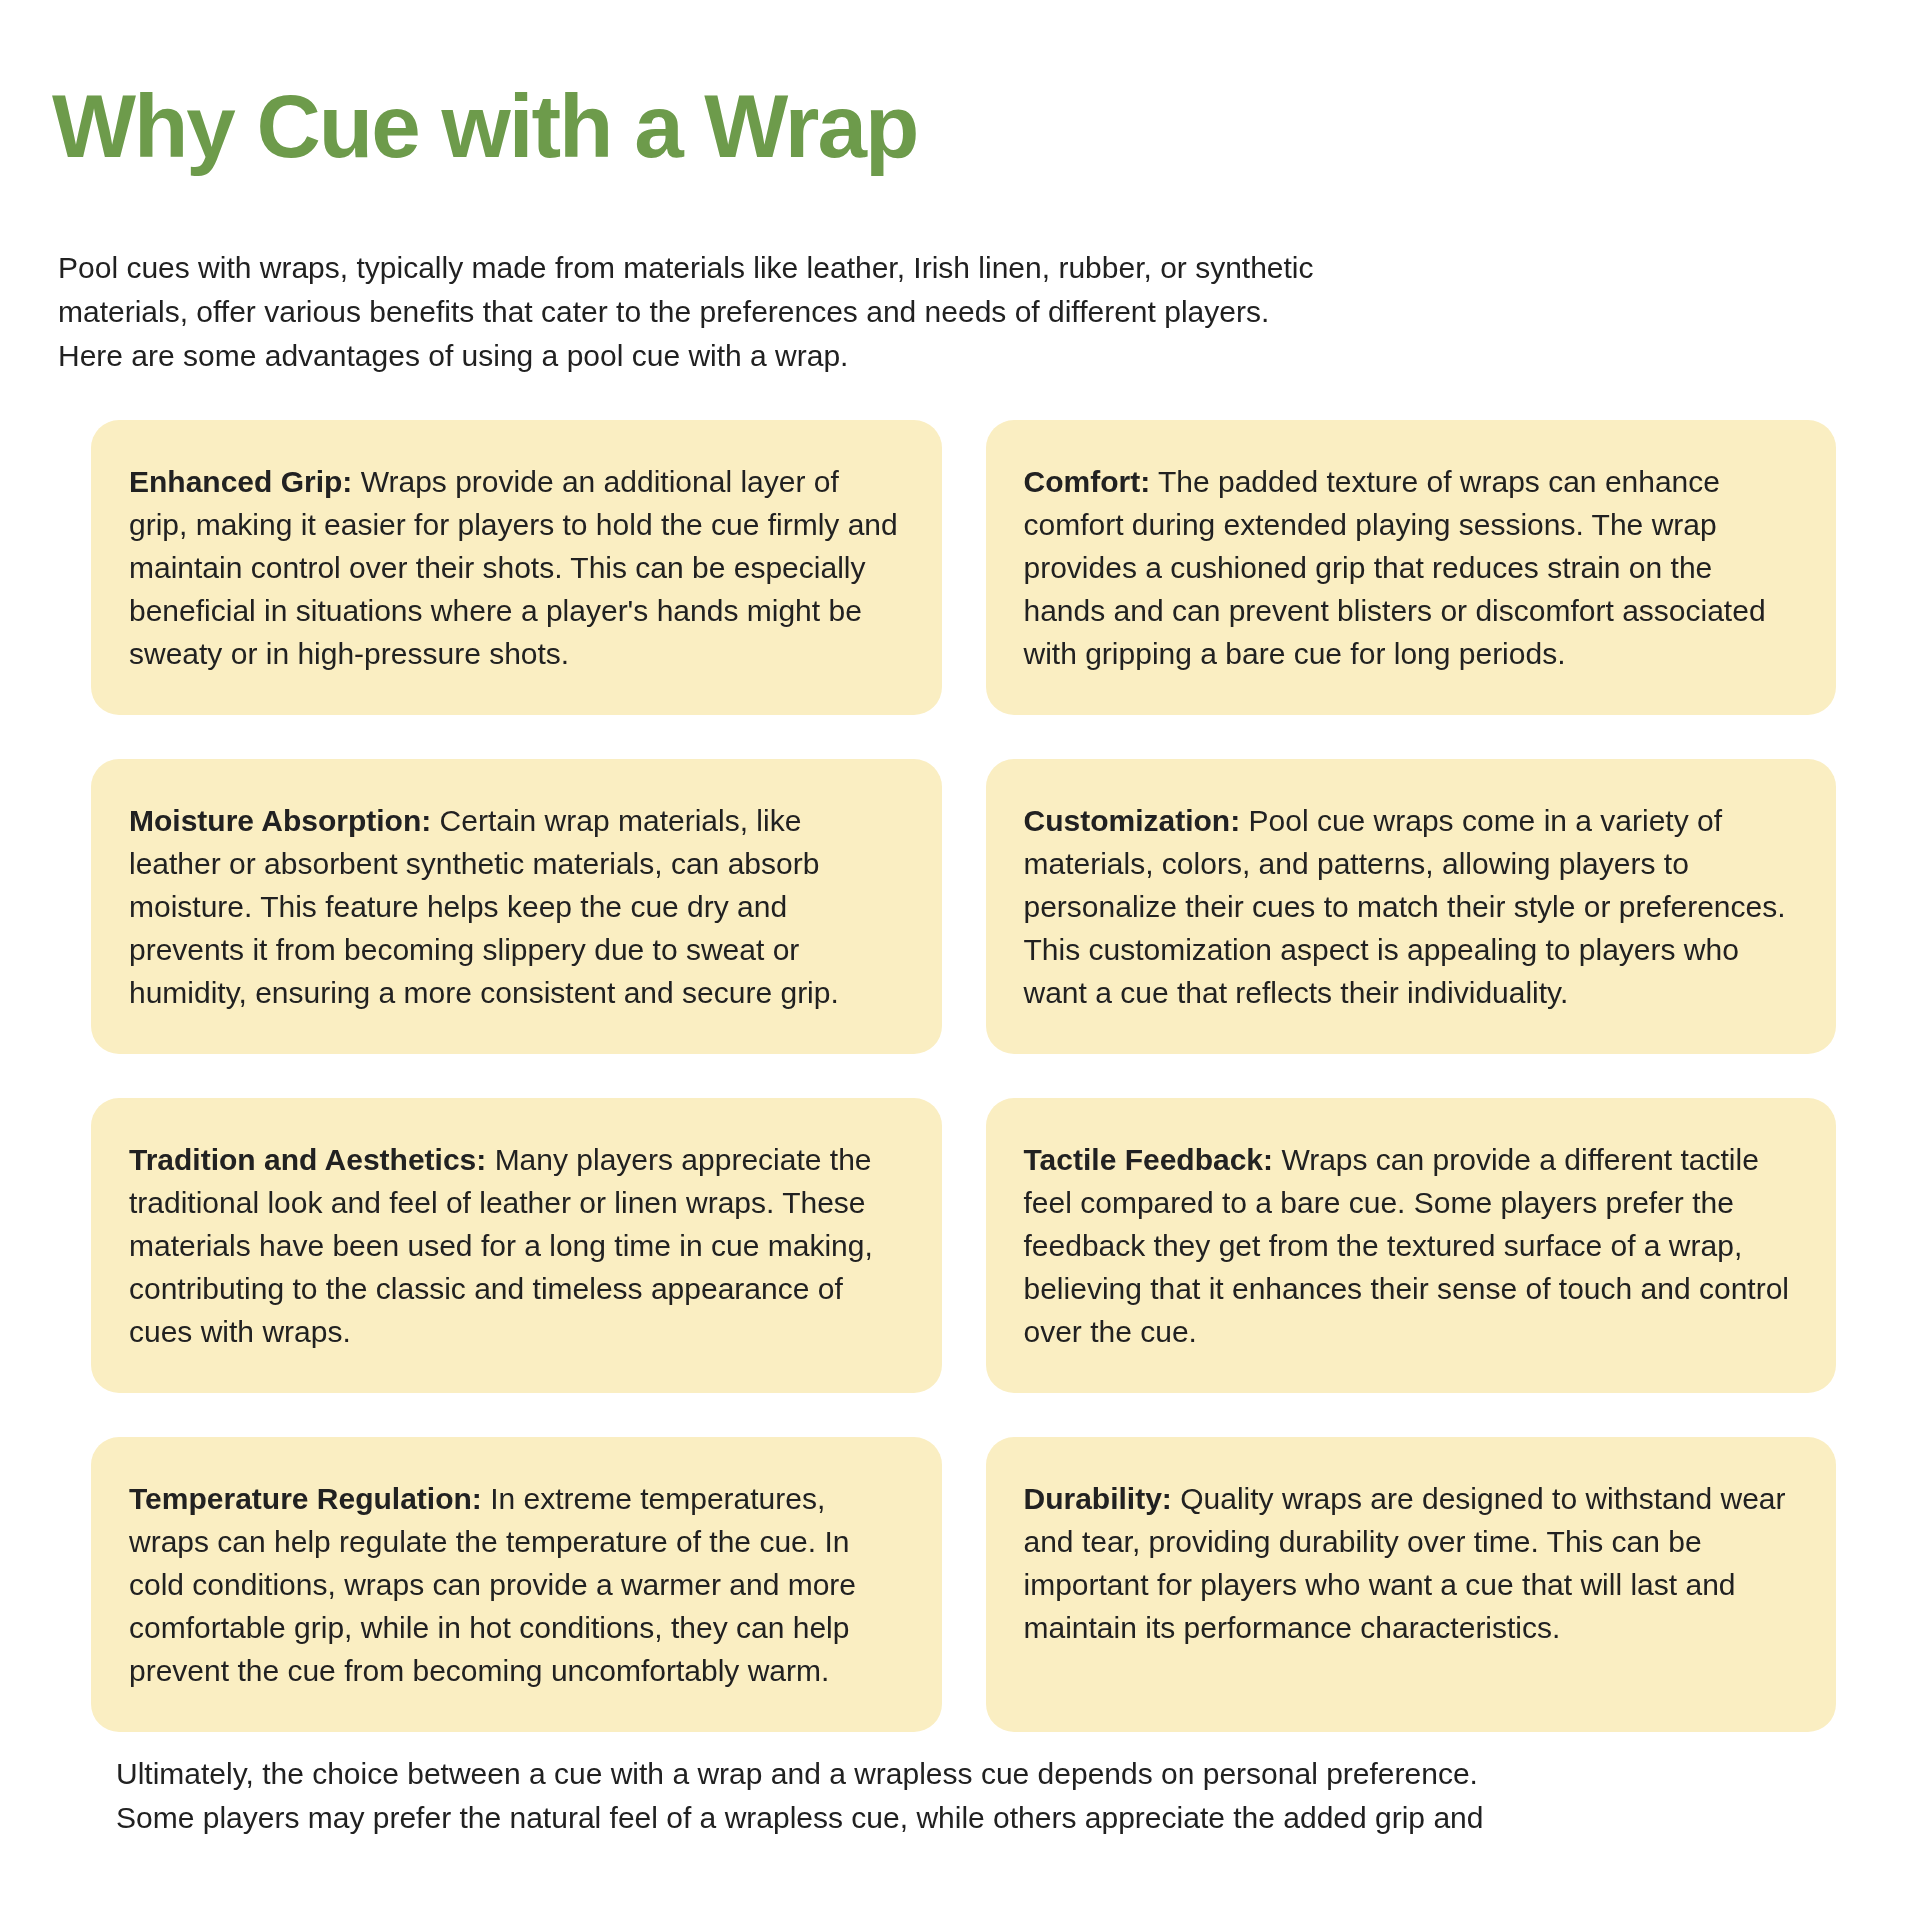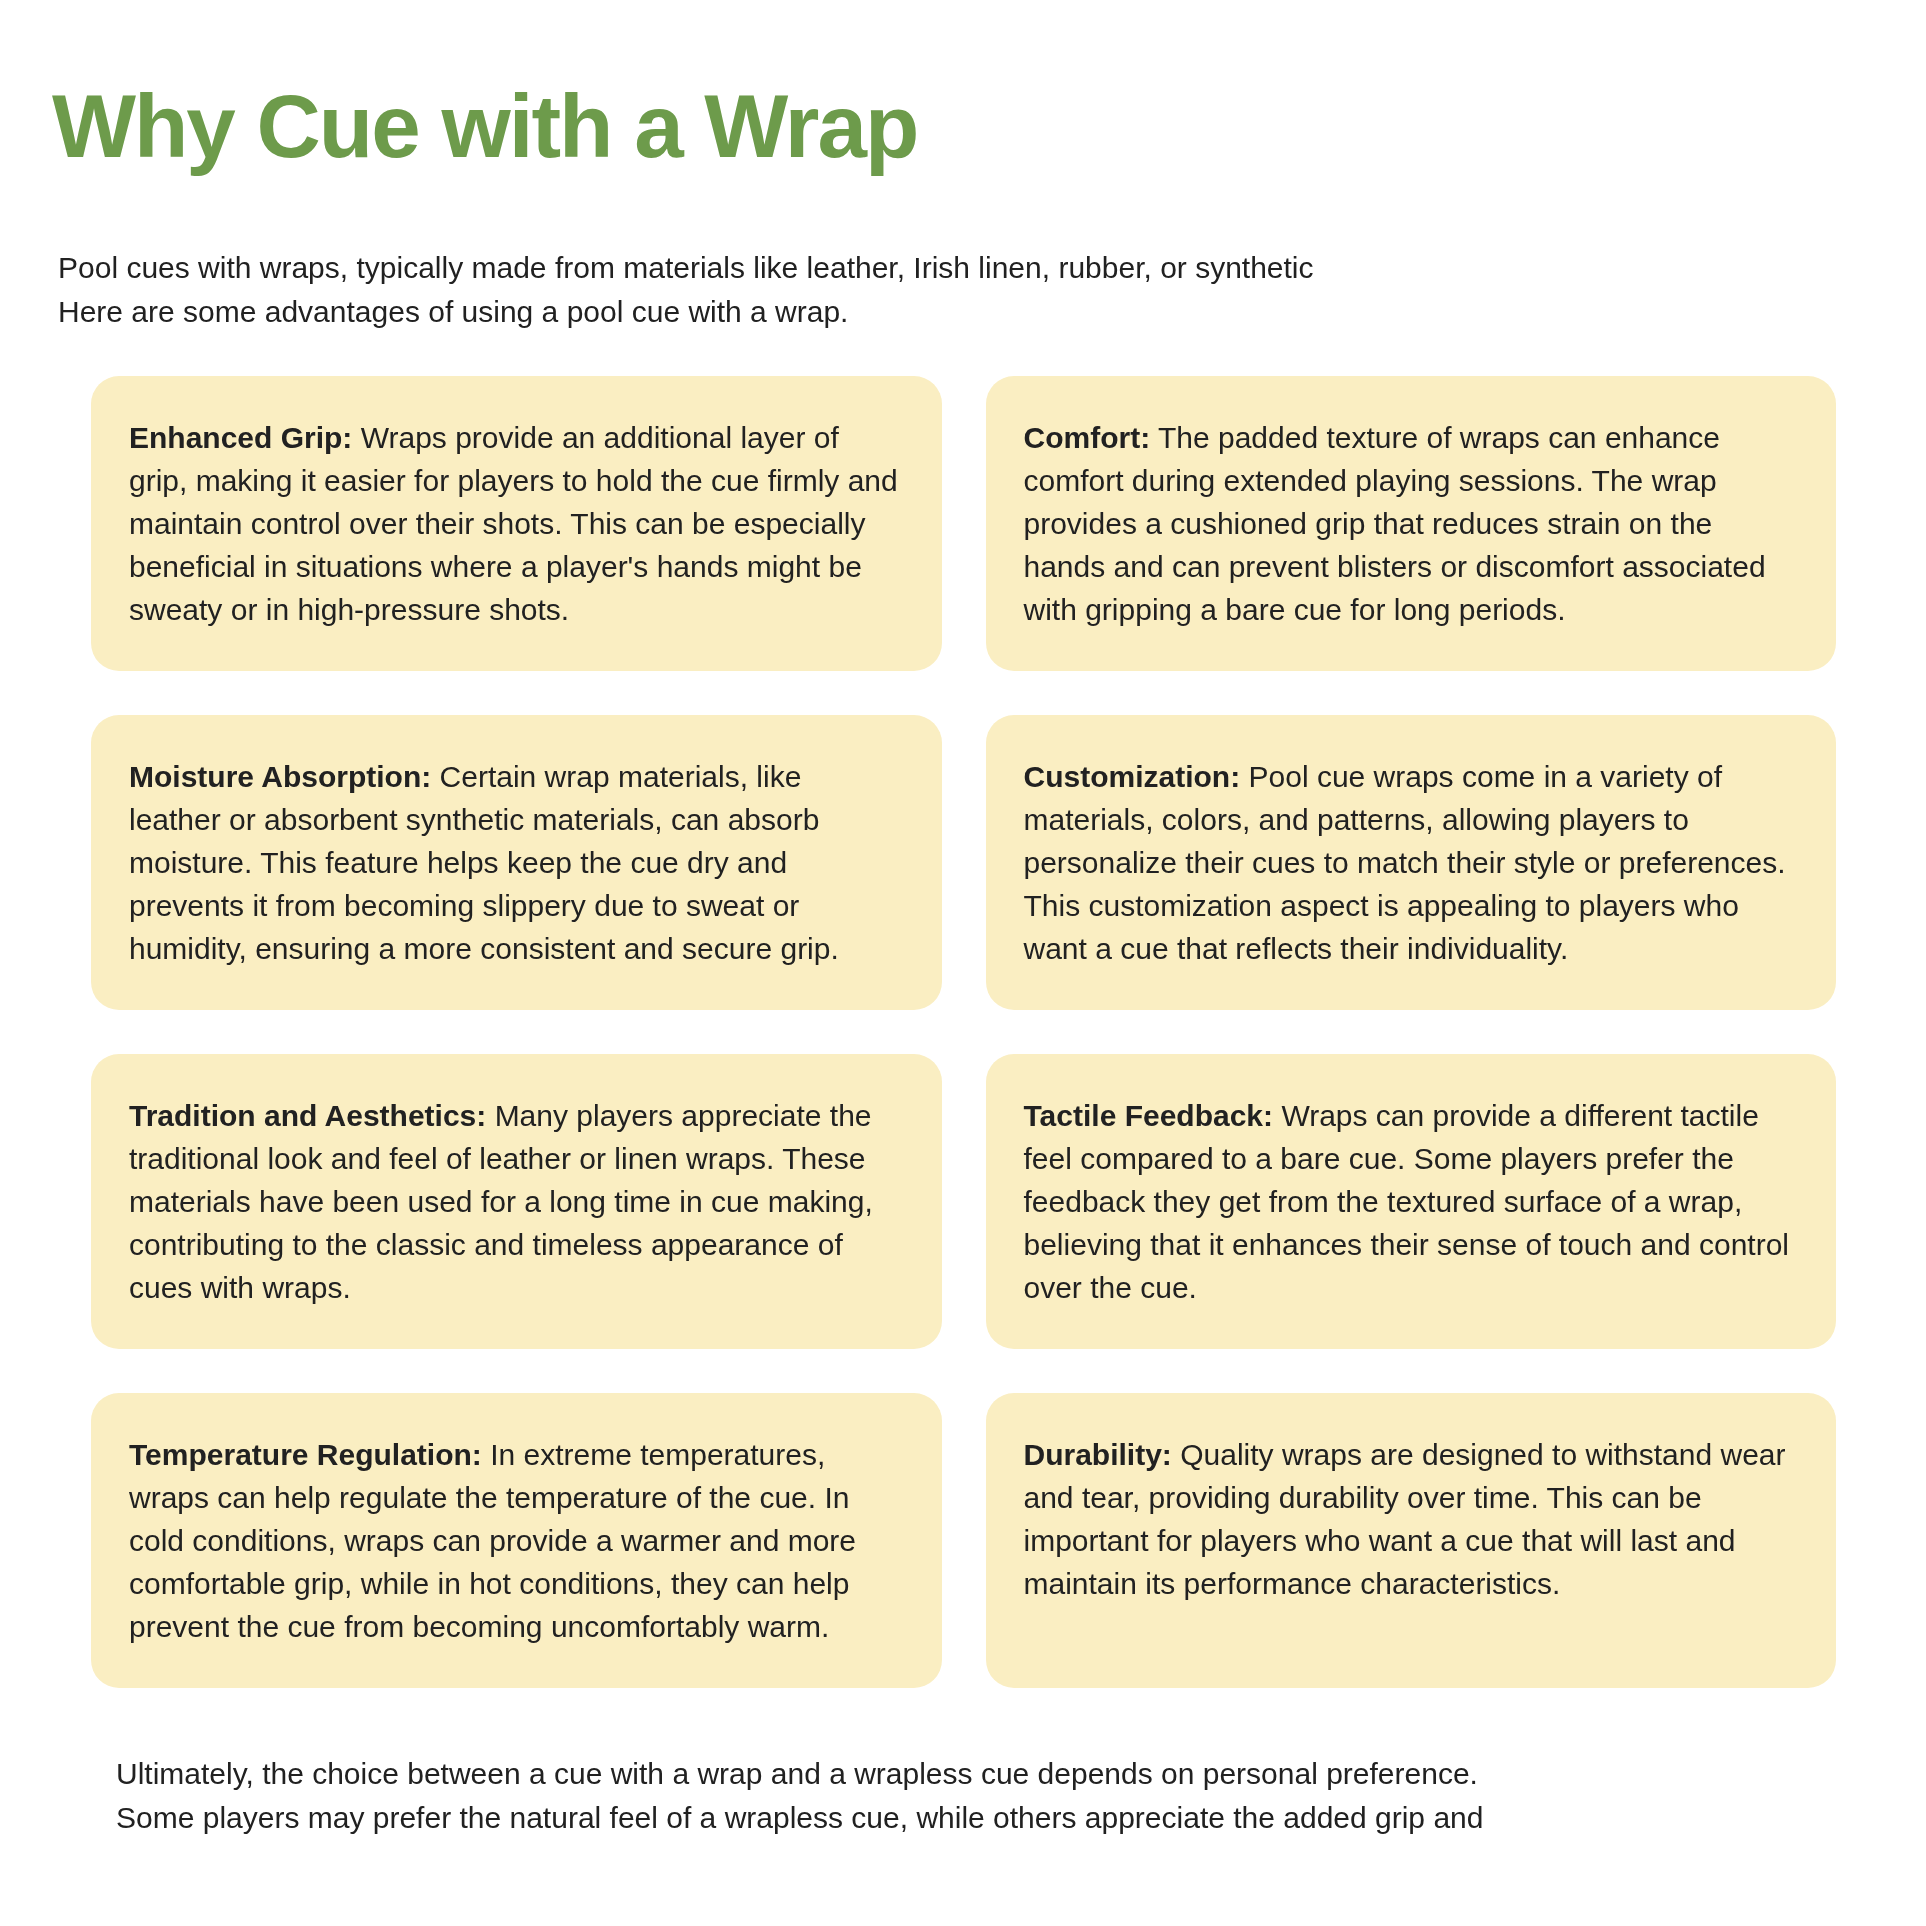--- a/index.html
+++ b/index.html
@@ -51,36 +51,37 @@
   }
   .card-text {
     margin: 0;
     font-size: 30px;
     line-height: 43px;
   }
   .card-heading {
     font-weight: bold;
   }
   .outro {
-    margin: 64px 91px 0 116px;
+    margin: 20px 91px 0 116px;
     font-size: 30px;
     line-height: 44px;
     font-weight: normal;
   }
   .line { display: block; }
 </style>
 </head>
 <body>
 
 <main class="page">
 
   <h1 class="page-title">Why Cue with a Wrap</h1>
 
   <p class="intro">
       <span class="line">Pool cues with wraps, typically made from materials like leather, Irish linen, rubber, or synthetic</span>
+      <span class="line">materials, offer various benefits that cater to the preferences and needs of different players.</span>
       <span class="line">Here are some advantages of using a pool cue with a wrap.</span>
     </p>
 
   <section class="cards-grid">
 
     <article class="card">
       <p class="card-text"><strong class="card-heading">Enhanced Grip:</strong> <span>Wraps provide an additional layer of grip, making it easier for players to hold the cue firmly and maintain control over their shots. This can be especially beneficial in situations where a player's hands might be sweaty or in high-pressure shots.</span></p>
     </article>
 
     <article class="card">

